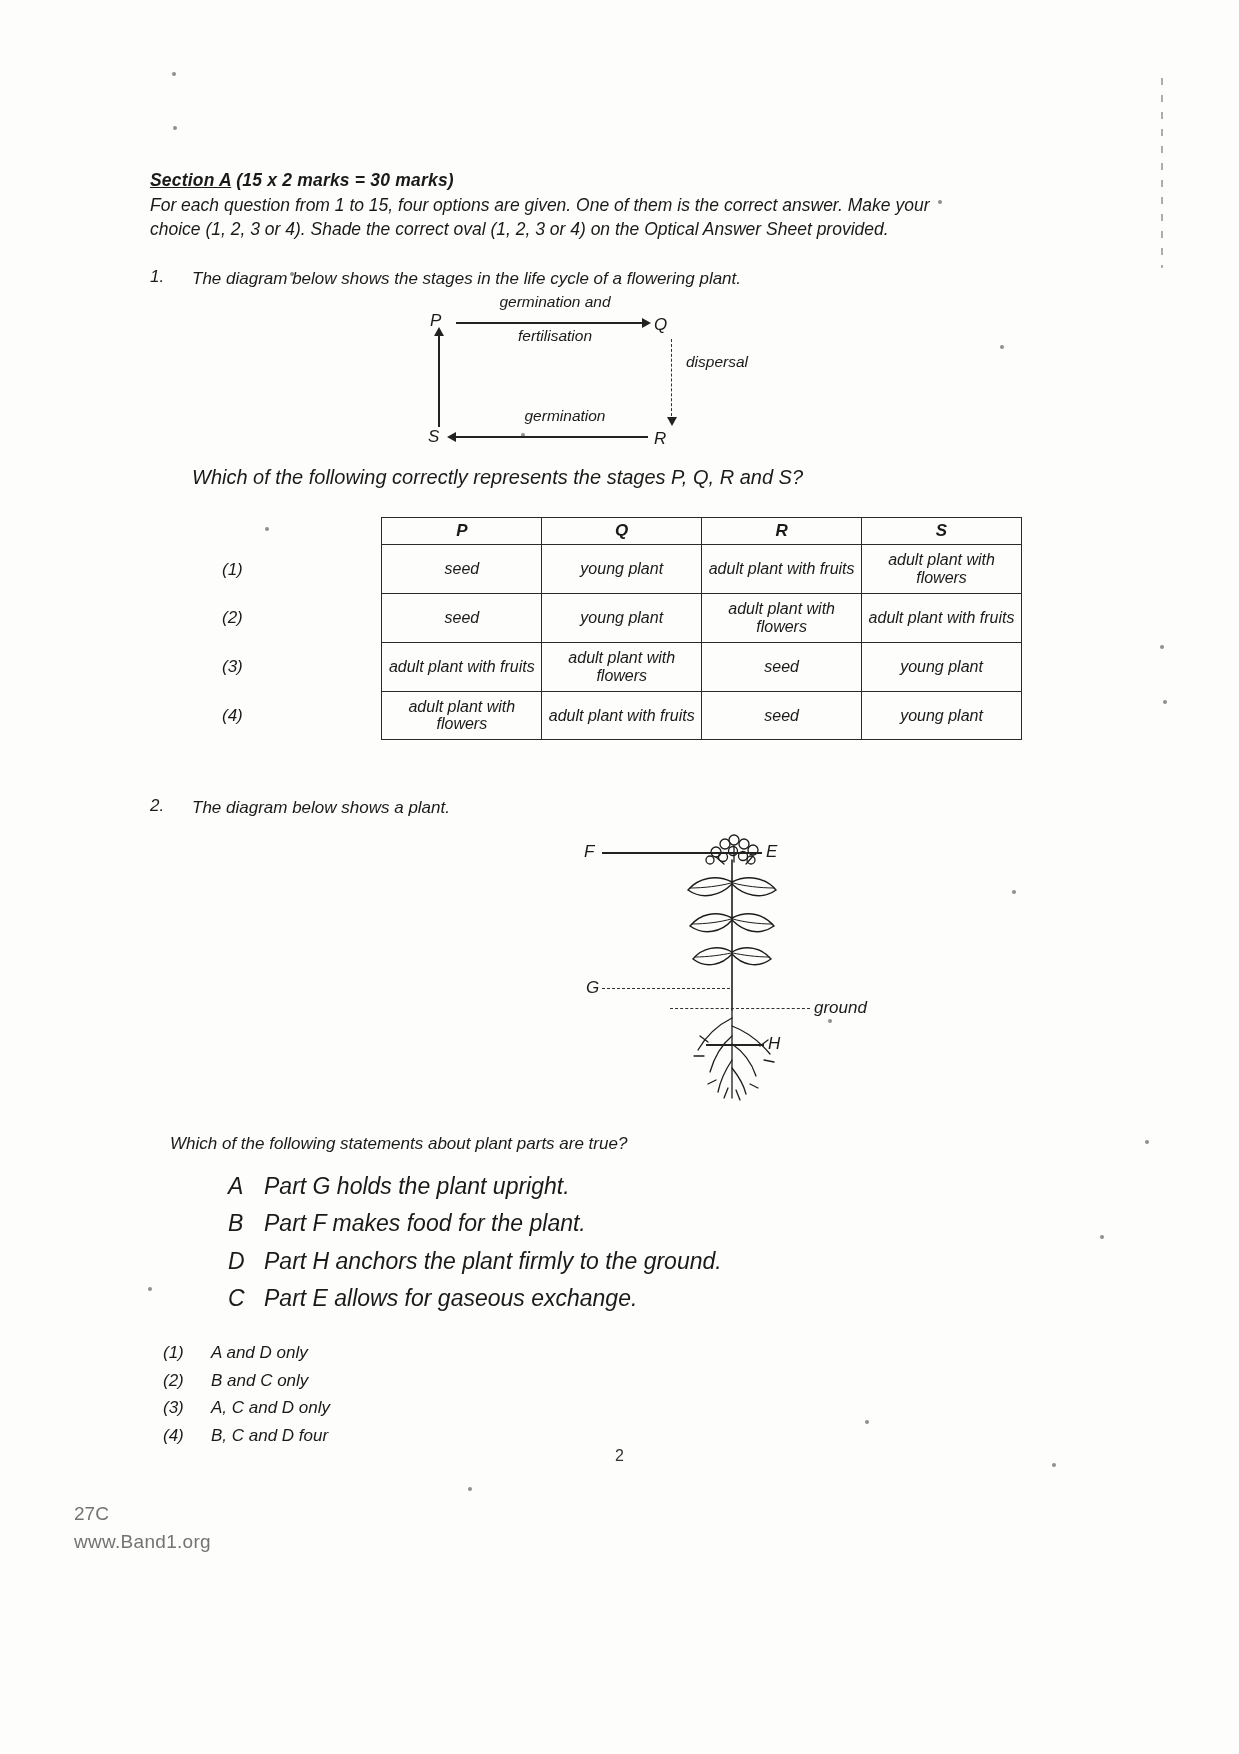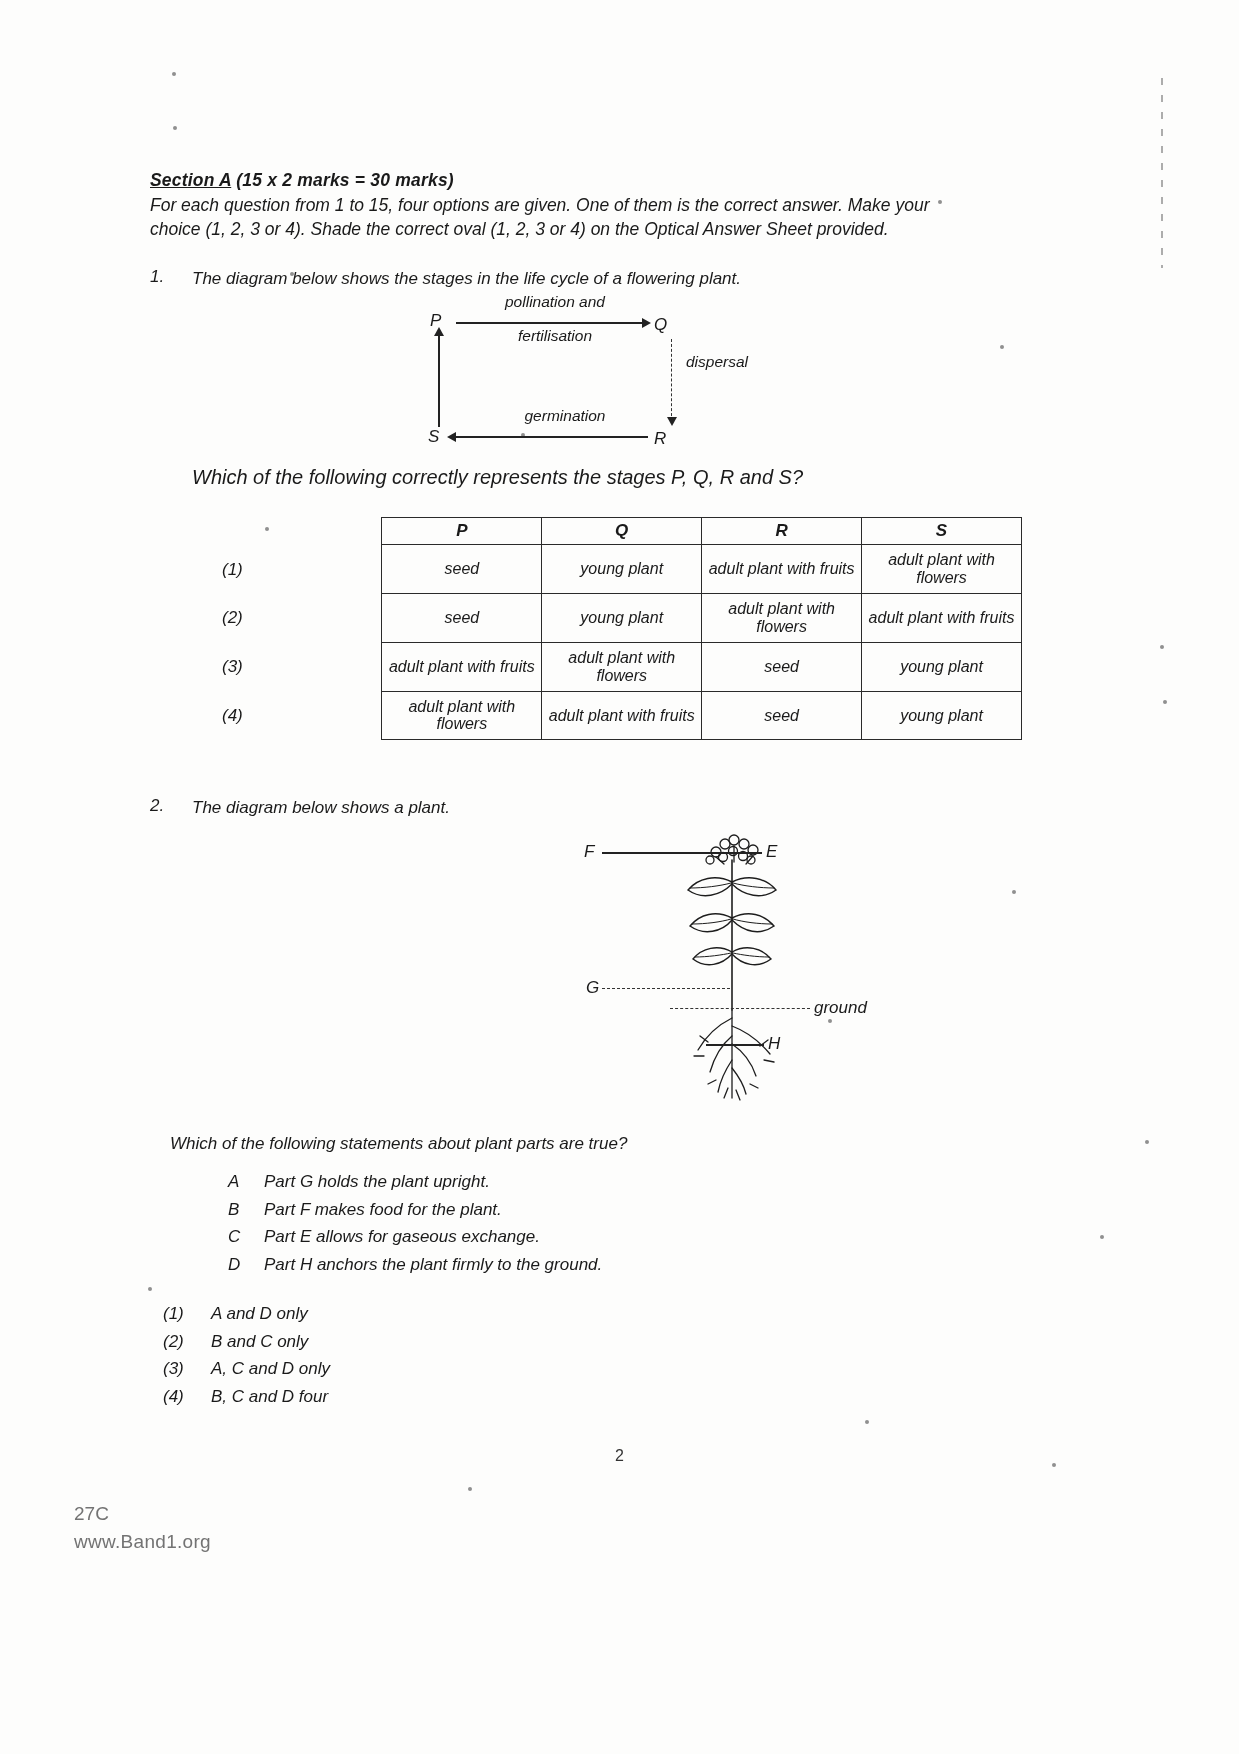--- a/index.html
+++ b/index.html
@@ -185,21 +185,21 @@
     height: 0;
     border-top: 1.4px dashed #333;
   }
 
   .q2-lead {
     font-size: 17px;
     margin: 14px 0 14px 20px;
   }
   .abcd {
     margin-left: 78px;
-    font-size: 17px;
+    font-size: 23px;
     line-height: 1.62;
   }
   .abcd .k {
     display: inline-block;
     width: 36px;
   }
   .choices {
     margin: 22px 0 0 13px;
     font-size: 17px;
     line-height: 1.62;
@@ -269,21 +269,21 @@
 
     <div class="cycle">
       <div class="cyc-label" style="left:280px;top:6px;">P</div>
       <div class="cyc-label" style="left:504px;top:10px;">Q</div>
       <div class="cyc-label" style="left:278px;top:122px;">S</div>
       <div class="cyc-label" style="left:504px;top:124px;">R</div>
 
       <div class="h-line" style="left:306px;top:17px;width:188px;"></div>
       <div class="arrow-r" style="left:492px;top:13px;"></div>
       <div class="cyc-small" style="left:315px;top:-12px;width:180px;">
-        <span>pollination and</span>
+        <span>germination and</span>
       </div>
       <div class="cyc-small" style="left:315px;top:22px;width:180px;">
         <span>fertilisation</span>
       </div>
 
       <div class="dashed-v" style="left:521px;top:34px;height:82px;"></div>
       <div class="arrow-d" style="left:517px;top:112px;"></div>
       <div class="cyc-small" style="left:536px;top:48px;width:140px;text-align:left;">
         <span>dispersal</span>
       </div>
@@ -425,24 +425,24 @@
     <div class="q2-lead">Which of the following statements about plant parts are true?</div>
 
     <div class="abcd">
       <div>
         <span class="k">A</span><span>Part G holds the plant upright.</span>
       </div>
       <div>
         <span class="k">B</span><span>Part F makes food for the plant.</span>
       </div>
       <div>
+        <span class="k">D</span><span>Part H anchors the plant firmly to the ground.</span>
+      </div>
+      <div>
         <span class="k">C</span><span>Part E allows for gaseous exchange.</span>
-      </div>
-      <div>
-        <span class="k">D</span><span>Part H anchors the plant firmly to the ground.</span>
       </div>
     </div>
 
     <div class="choices">
       <div>
         <span class="n">(1)</span><span>A and D only</span>
       </div>
       <div>
         <span class="n">(2)</span><span>B and C only</span>
       </div>

